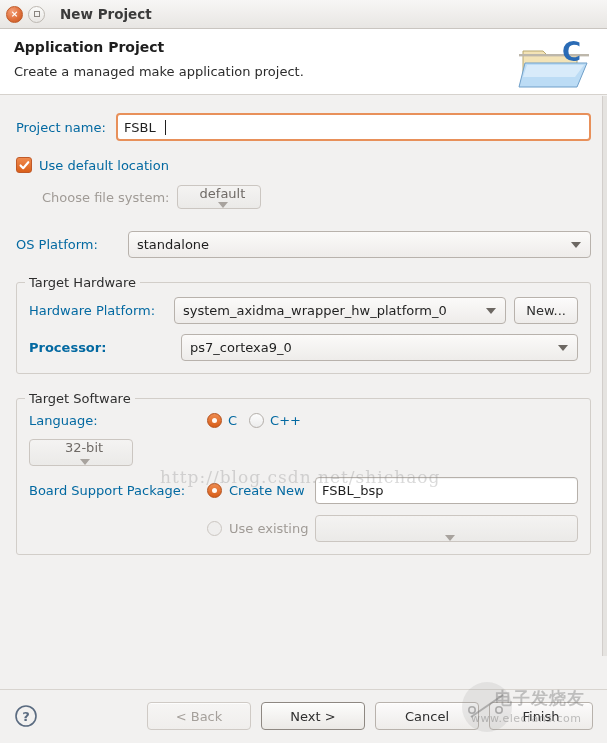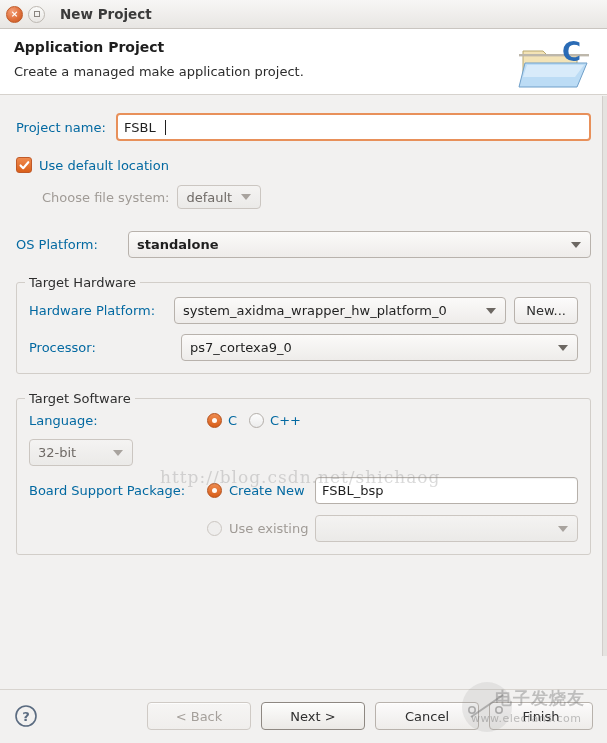--- a/index.html
+++ b/index.html
@@ -162,20 +162,21 @@
     font-size: 13px; color: #1f1f1f;
     justify-content: space-between;
     white-space: nowrap;
     overflow: hidden;
   }
   .combo.small { height: 24px; }
   .combo.dis {
     color: #6f6a66;
     border-color: #cbc6c1;
     background: linear-gradient(to bottom, #f4f3f2 0%, #ebeae8 100%);
+    flex-direction: column;
   }
   .combo.dis .arrow { border-top-color: #a8a39e; }
   .arrow {
     width: 0; height: 0;
     border-left: 5px solid transparent;
     border-right: 5px solid transparent;
     border-top: 6px solid #6c6762;
     margin: 0 7px 0 8px;
     flex: 0 0 auto;
   }
@@ -351,40 +352,40 @@
     <div class="row" style="margin-top:12px; padding-left:26px;">
       <div class="lbl dis">Choose file system:</div>
       <div class="combo dis small" style="width:84px; margin-left:8px;">
         <span>default</span>
         <span class="arrow"></span>
       </div>
     </div>
 
     <div class="row" style="margin-top:22px;">
       <div class="lbl" style="width:112px;">OS Platform:</div>
-      <div class="combo" style="flex:1;font-weight:bold;">
+      <div class="combo" style="flex:1;">
         <span>standalone</span>
         <span class="arrow"></span>
       </div>
     </div>
 
     <div class="group">
       <div class="group-title">Target Hardware</div>
 
       <div class="row">
         <div class="lbl" style="width:152px;">Hardware Platform:</div>
         <div class="combo" style="width:348px;">
           <span>system_axidma_wrapper_hw_platform_0</span>
           <span class="arrow"></span>
         </div>
         <div class="btn" style="margin-left:8px;min-width:56px;">New...</div>
       </div>
 
       <div class="row" style="margin-top:10px;">
-        <div class="lbl" style="width:152px;">Processor:</div>
+        <div class="lbl" style="width:152px;font-weight:bold;">Processor:</div>
         <div class="combo" style="flex:1;">
           <span>ps7_cortexa9_0</span>
           <span class="arrow"></span>
         </div>
       </div>
     </div>
 
     <div class="group" style="margin-top:24px;">
       <div class="group-title">Target Software</div>
 

